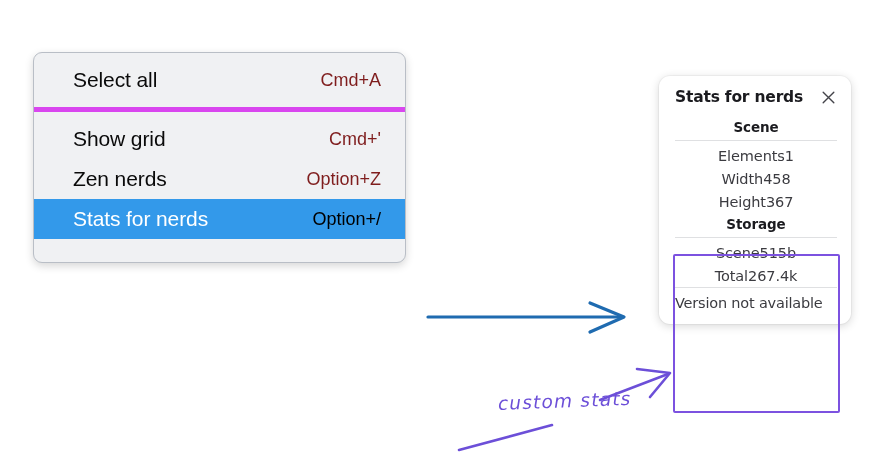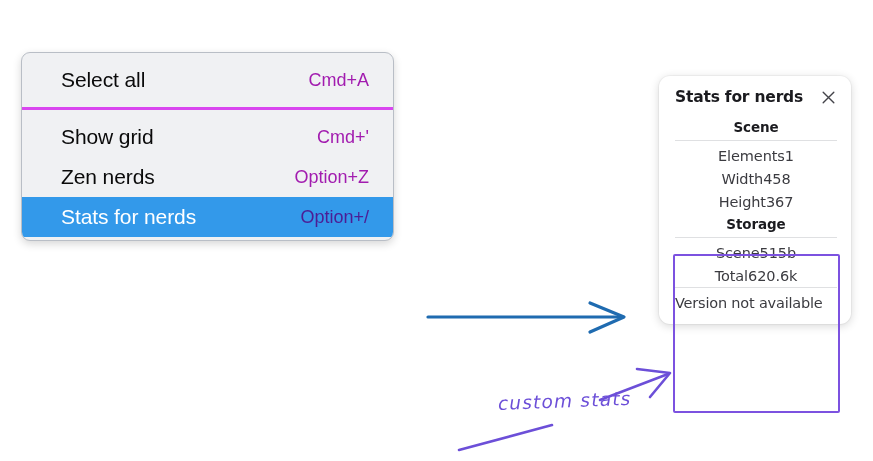--- a/index.html
+++ b/index.html
@@ -16,35 +16,35 @@
   }
 
   #stage {
     position: absolute;
     inset: 0;
   }
 
   
   .context-menu {
     position: absolute;
-    left: 21px;
+    left: 33px;
     top: 52px;
     width: 373px;
     background: #f0f1f3;
     border: 1px solid #b9bec6;
     border-radius: 9px;
     box-shadow: 0 3px 9px rgba(0,0,0,0.16);
     overflow: hidden;
     padding-top: 7px;
-    padding-bottom: 3px;
+    padding-bottom: 23px;
     box-sizing: border-box;
     text-align: center;
   }
   .menu-group + .menu-group {
-    border-top: 3px solid #d946ef;
+    border-top: 5px solid #d946ef;
     padding-top: 7px;
   }
   .menu-group.group-top {
     padding-bottom: 7px;
   }
   .menu-item {
     display: flex;
     align-items: center;
     justify-content: space-between;
     padding: 4px 24px 4px 39px;
@@ -53,31 +53,31 @@
     cursor: default;
   }
   .menu-item .label {
     font-size: 21px;
     color: #0a0a0a;
     letter-spacing: -0.1px;
     white-space: nowrap;
   }
   .menu-item .shortcut {
     font-size: 18px;
-    color: #a21caf;
+    color: #7f1d1d;
     white-space: nowrap;
   }
   .menu-item.selected {
     background: #3399ea;
   }
   .menu-item.selected .label {
     color: #ffffff;
   }
   .menu-item.selected .shortcut {
-    color: #4c1d95;
+    color: #000000;
   }
 
   
   .stats-panel {
     position: absolute;
     left: 659px;
     top: 76px;
     width: 192px;
     background: #ffffff;
     border-radius: 11px;
@@ -233,21 +233,21 @@
       </div>
 
       <div class="section-title">Storage</div>
       <div class="section-rule"></div>
       <div class="stat-row">
         <span class="stat-label">Scene</span>
         <span class="stat-value">515b</span>
       </div>
       <div class="stat-row">
         <span class="stat-label">Total</span>
-        <span class="stat-value">620.6k</span>
+        <span class="stat-value">267.4k</span>
       </div>
 
       <div class="section-rule"></div>
       <div class="full-row">Version not available</div>
 
     </div>
   </div>
 
   <div class="highlight-box"></div>
 

